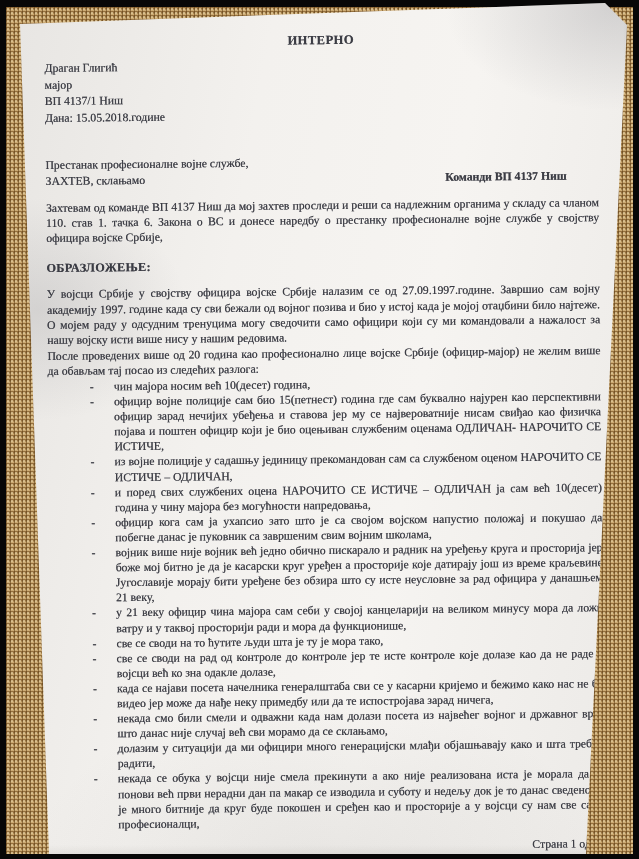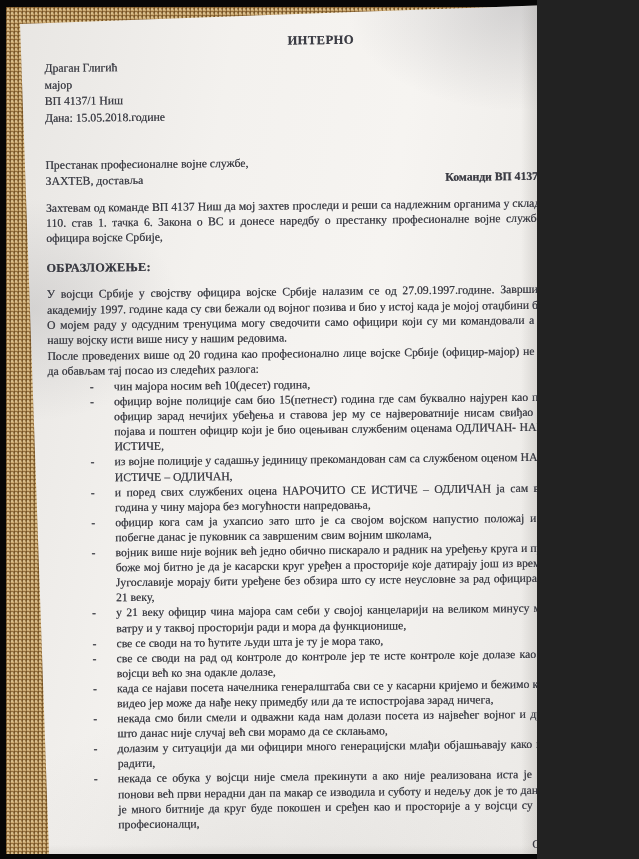--- a/index.html
+++ b/index.html
@@ -1,18 +1,18 @@
 <!DOCTYPE html>
 <html><head>
 <meta charset="utf-8">
 <style>
   html,body{margin:0;padding:0;background:#222;}
   .photo{
     position:relative;
-    width:537px;height:859px;
+    width:639px;height:859px;
     background:#070707;
     overflow:hidden;
     font-family:"Liberation Serif","DejaVu Serif",serif;
   }
   
   .burlap{
     position:absolute;left:6px;top:7px;right:6px;bottom:5px;
     background-color:#a8834e;
     background-image:
       repeating-radial-gradient(circle at 2px 2px, rgba(255,236,190,.55) 0 1.1px, rgba(0,0,0,0) 1.6px 4px),
@@ -73,21 +73,21 @@
       <div class="sender">
         <p>Драган Глигић</p>
         <p>мајор</p>
         <p>ВП 4137/1 Ниш</p>
         <p>Дана: 15.05.2018.године</p>
       </div>
 
       <div class="subject">
         <p>Престанак професионалне војне службе,</p>
         <div class="subject-row">
-          <p><span class="bold">ЗАХТЕВ,</span><span> доставља</span></p>
+          <p><span class="bold">ЗАХТЕВ,</span><span> склањамо</span></p>
           <p class="recipient">Команди ВП 4137 Ниш</p>
         </div>
       </div>
 
       <p class="para just">Захтевам од команде ВП 4137 Ниш да мој захтев проследи и реши са надлежним органима у складу са чланом 110. став 1. тачка 6. Закона о ВС и донесе наредбу о престанку професионалне војне службе у својству официра војске Србије,</p>
 
       <p class="rationale-h">ОБРАЗЛОЖЕЊЕ:</p>
 
       <p class="rationale-p just">У војсци Србије у својству официра војске Србије налазим се од 27.09.1997.године. Завршио сам војну академију 1997. године када су сви бежали од војног позива и био у истој када је мојој отаџбини било најтеже. О мојем раду у одсудним тренуцима могу сведочити само официри који су ми командовали а нажалост за нашу војску исти више нису у нашим редовима.</p>
 

